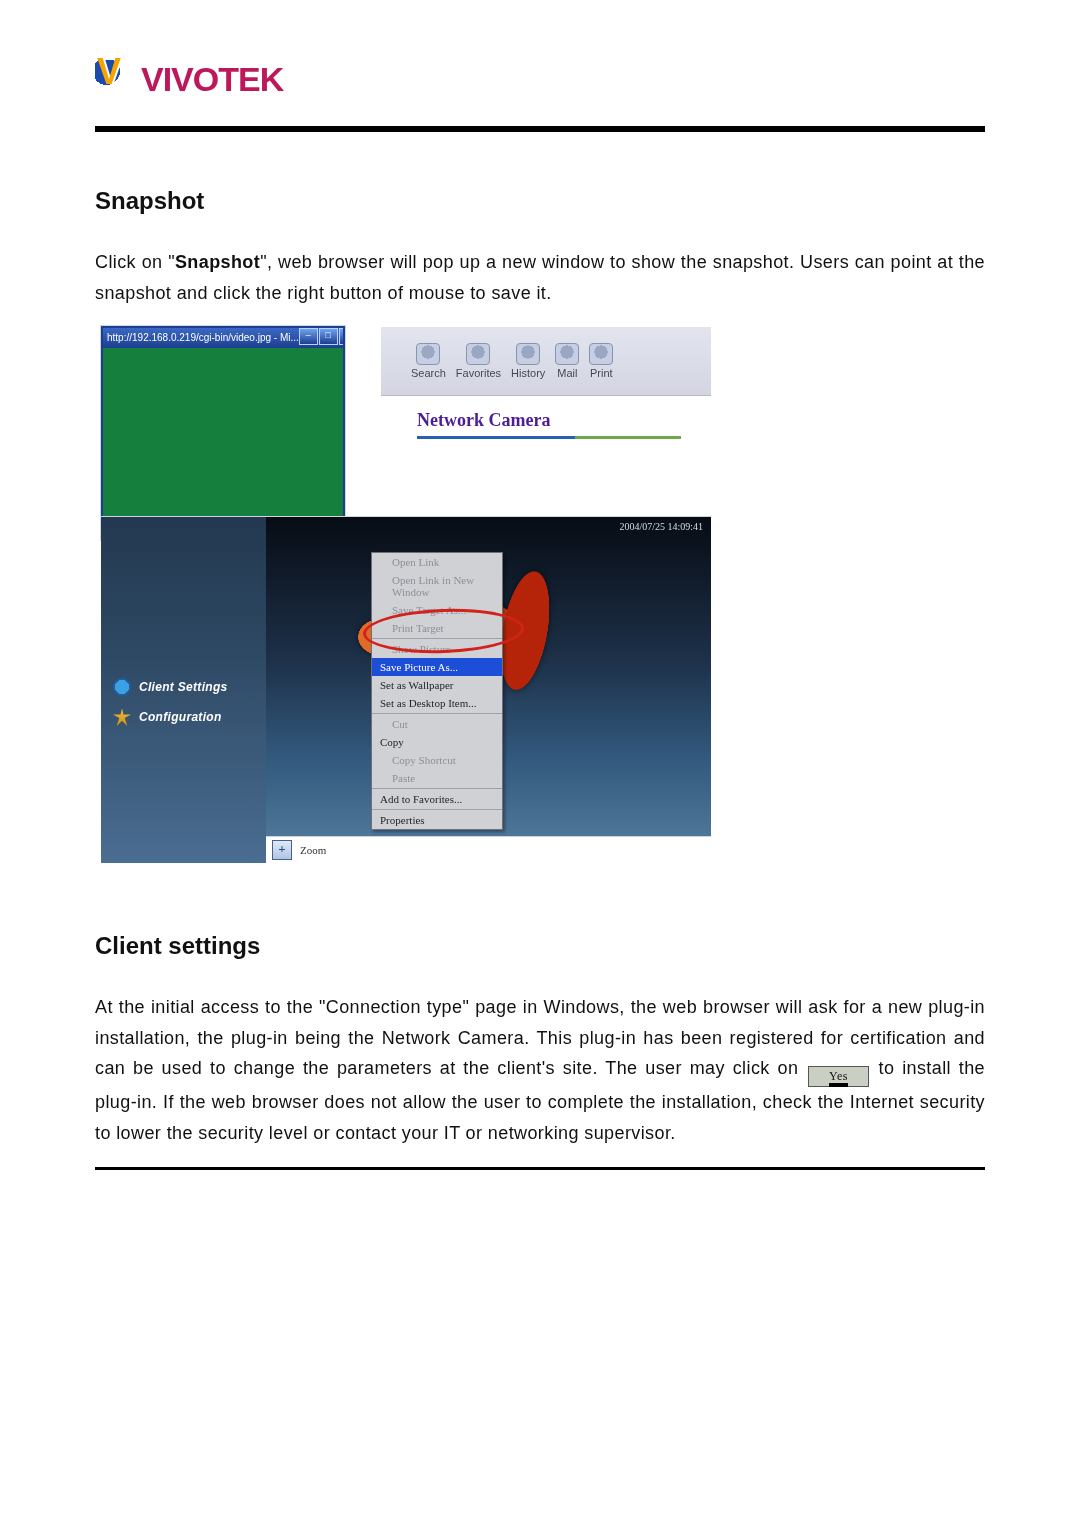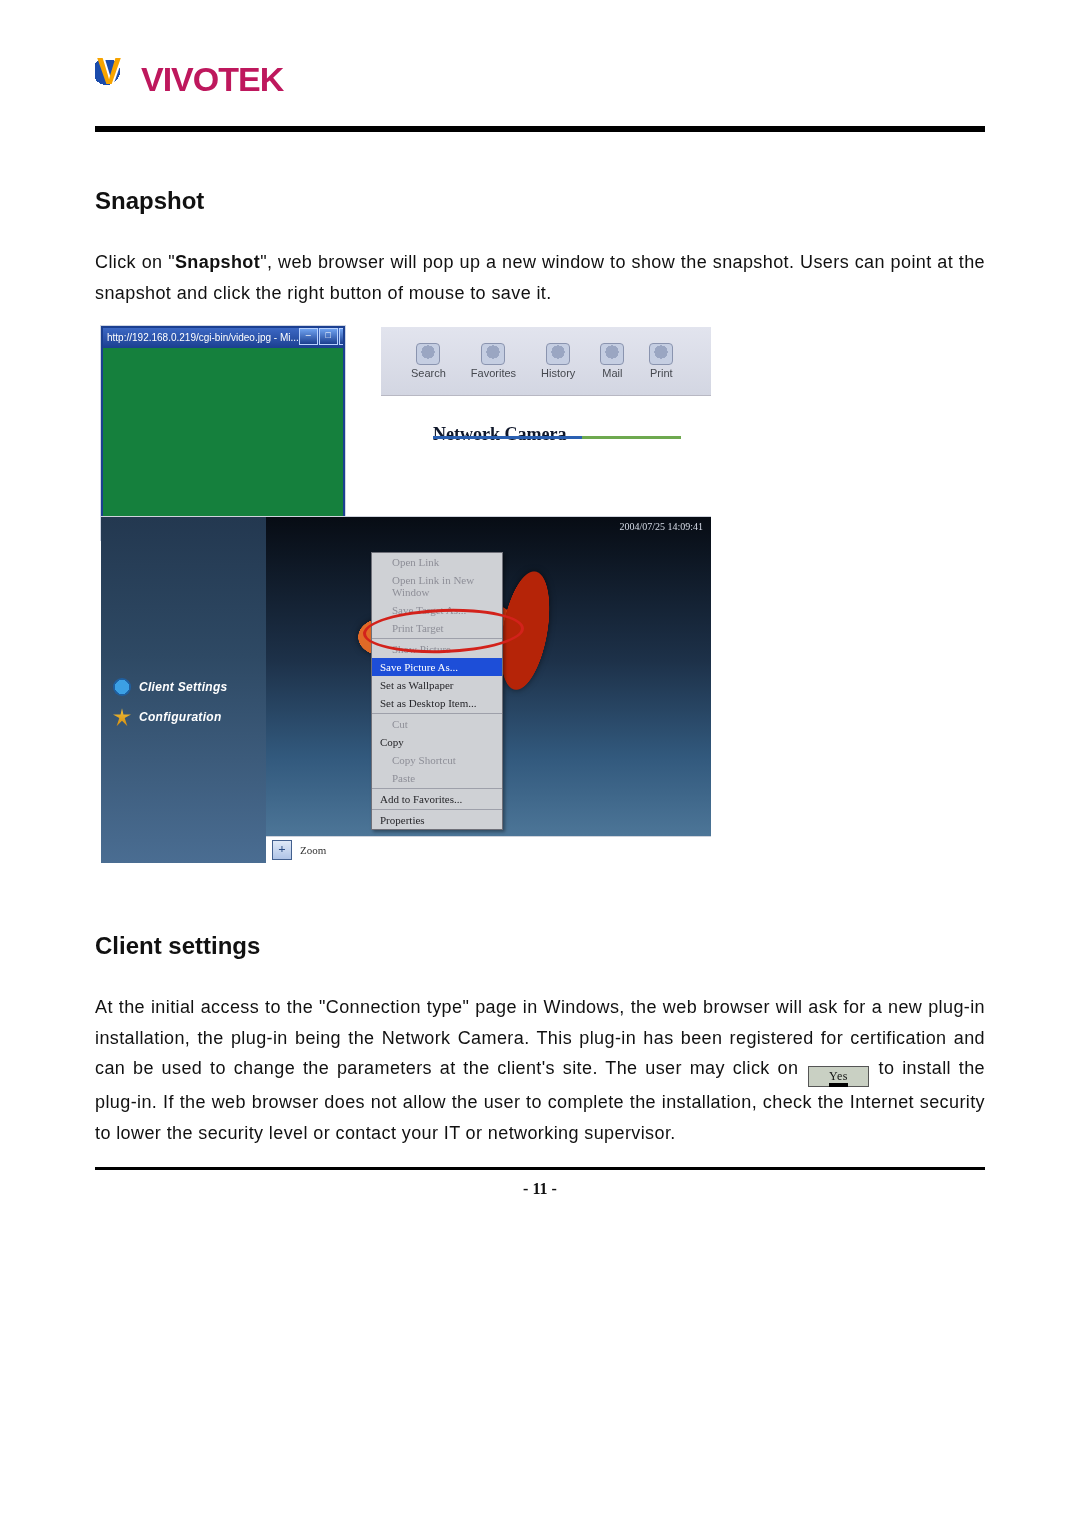--- a/index.html
+++ b/index.html
@@ -149,31 +149,31 @@
     position: absolute;
     left: 0; top: 190px;
     width: 610px; height: 346px;
     background: #fff;
     border-top: 1px solid #d0d4dd;
   }
   .ribbon {
     position:absolute; left:280px; right:0; top:-190px; height:68px;
     border-bottom:1px solid #b8b8c3;
     background: linear-gradient(#e2e4ee,#d3d6e2);
-    display:flex; align-items:center; gap:25px;
+    display:flex; align-items:center; gap:10px;
     padding-left:30px;
   }
   .rib-item{ text-align:center; color:#45484f; font-size:11px; }
   .rib-icon{ width:22px; height:20px; margin:0 auto 2px;
     background: radial-gradient(circle at 50% 40%, #9aa6c2 40%, #c5cee2 41%);
     border-radius:4px; border:1px solid #8a94af; }
   .brand-band{
-    position:absolute; left:296px; right:0; top:-122px; height:50px;
-    display:flex; align-items:flex-end;
-    color:#0f172a; font:700 18px Verdana;
+    position:absolute; left:280px; right:0; top:-122px; height:50px;
+    display:flex; align-items:center;
+    color:#4c1d95; font:700 18px Verdana;
     padding-left:36px;
   }
   .brand-band::after{
     content:""; position:absolute; left:36px; right:30px; bottom:6px;
     height:3px; background: linear-gradient(90deg,#2a60b2 60%, #6ea94f 60%);
   }
   .sidebar{
     position:absolute; left:0; top:0; bottom:0; width:165px;
     background: linear-gradient(180deg,#233850,#2e4964 40%, #4a6d92);
     color:#fff; padding-top:155px; font-size:12px;
@@ -356,15 +356,14 @@
 
   <h2 class="section">Client settings</h2>
 
   <p class="body justify">
     <span>At the initial access to the "Connection type" page in Windows, the web browser will ask for a new plug-in installation, the plug-in being the Network Camera. This plug-in has been registered for certification and can be used to change the parameters at the client's site. The user may click on</span>
     <span class="yes-button"><span>Yes</span></span>
     <span>to install the plug-in. If the web browser does not allow the user to complete the installation, check the Internet security to lower the security level or contact your IT or networking supervisor.</span>
   </p>
 
   <div class="rule-thin"></div>
-  <div class="page-num">- 11 -</div>
 
 </div>
 
 </body></html>

